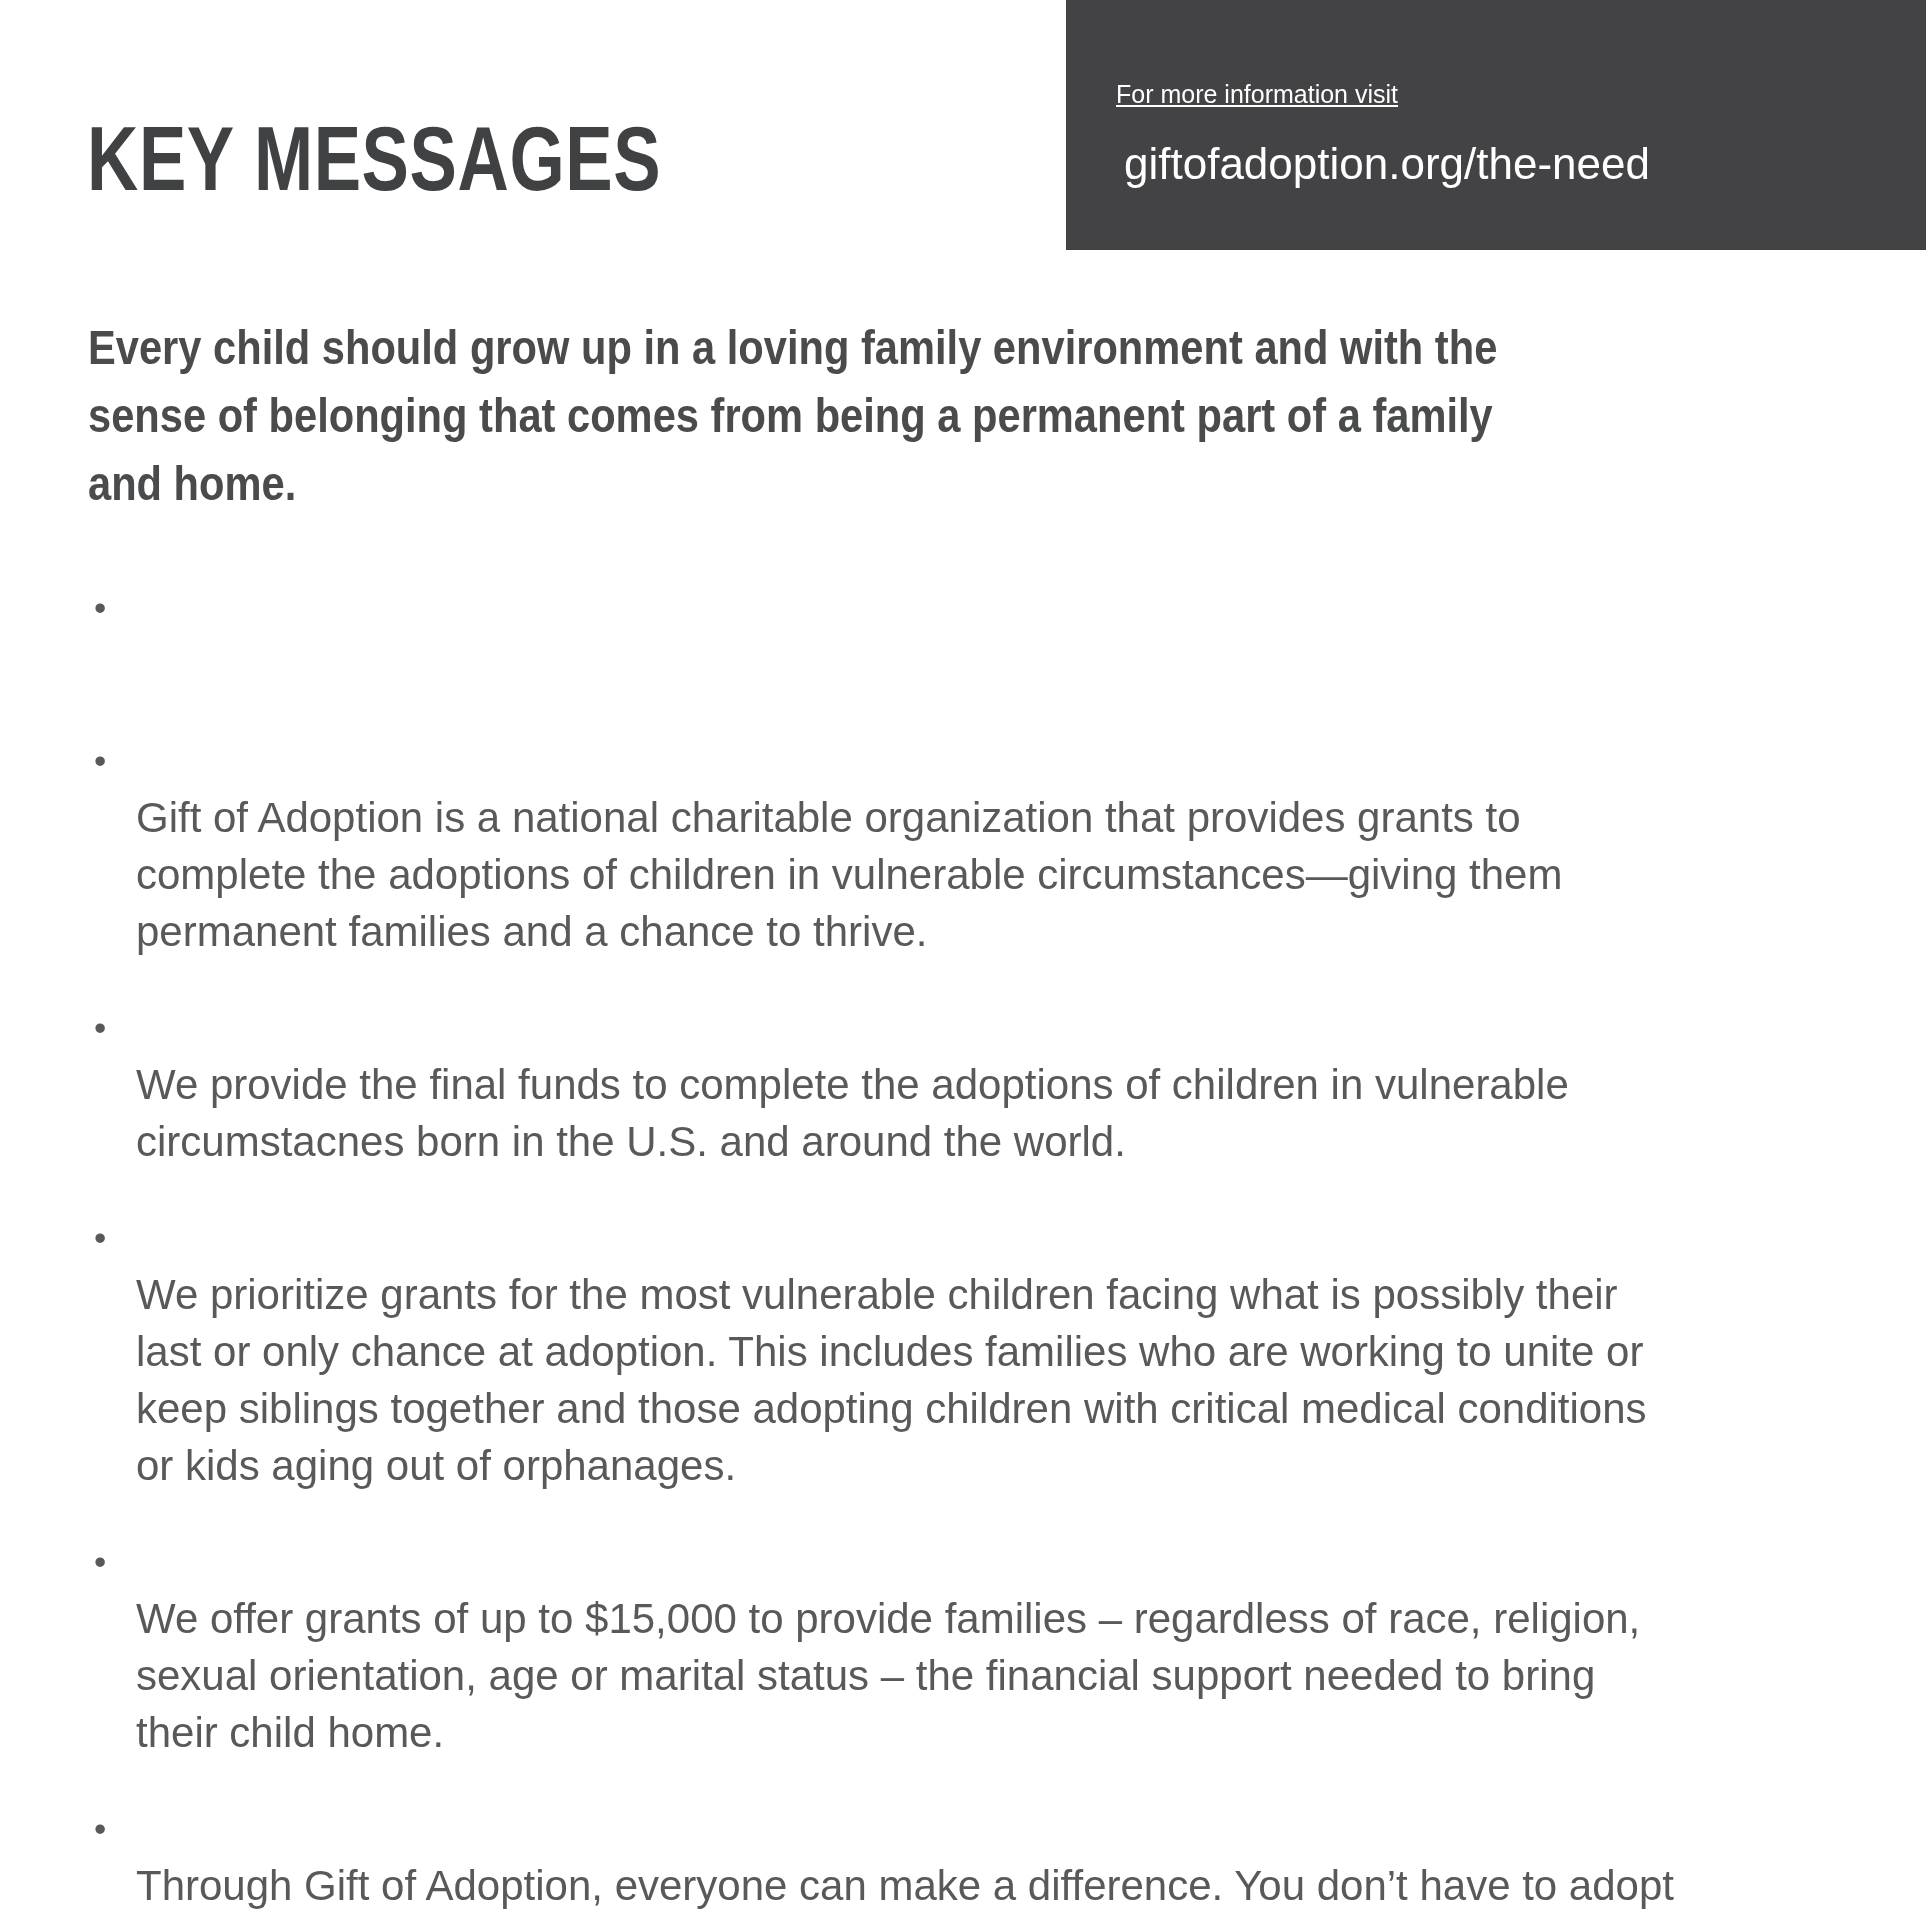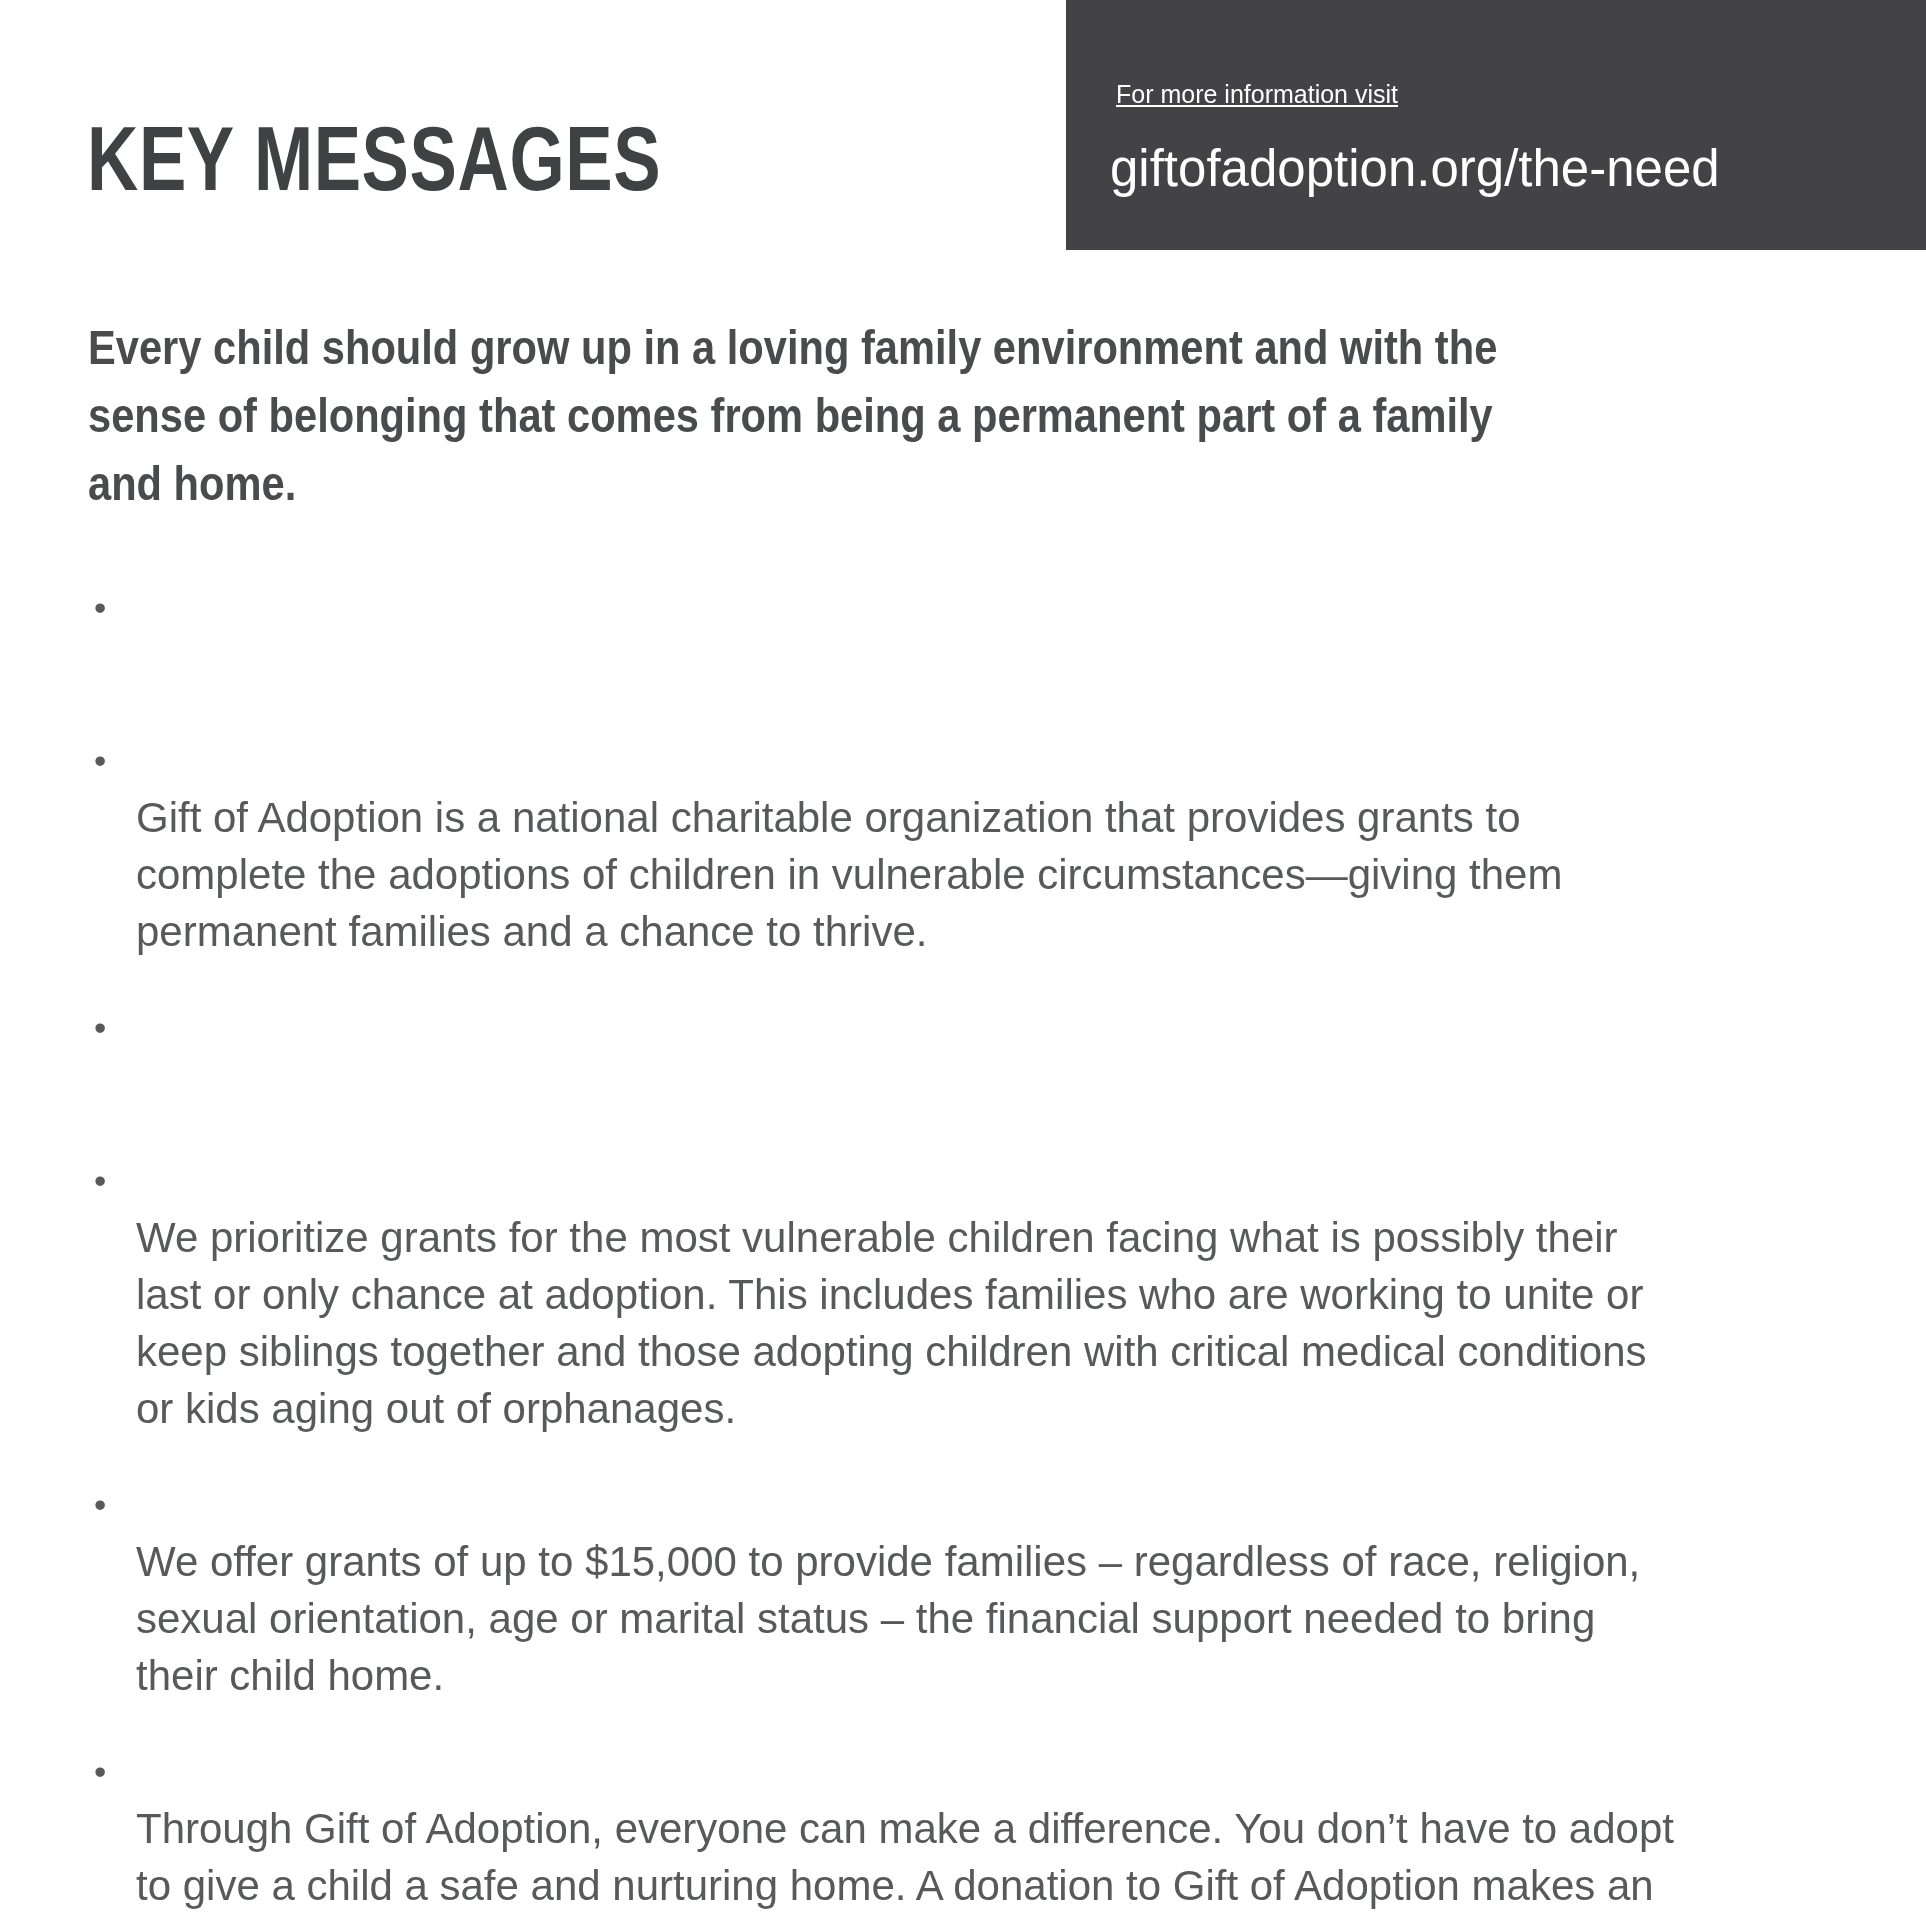--- a/index.html
+++ b/index.html
@@ -20,22 +20,22 @@
   }
   .info-box {
     position: absolute; left: 1066px; top: 0; width: 898px; height: 250px;
     background: #434244; color: #ffffff;
   }
   .info-label {
     position: absolute; left: 50px; top: 80px;
     font-size: 25px; white-space: nowrap; text-decoration: underline;
   }
   .info-url {
-    position: absolute; left: 44px; top: 139px;
-    font-size: 51px; white-space: nowrap;
+    position: absolute; left: 58px; top: 139px;
+    font-size: 44px; white-space: nowrap;
   }
 
   
   .intro {
     position: absolute; left: 88px; top: 313px;
     font-size: 49px; font-weight: bold; color: #4a4b4d;
     line-height: 68px; white-space: pre-line;
     transform: scaleX(0.85); transform-origin: left top;
   }
 
@@ -70,21 +70,22 @@
 <div class="bullet-list">
   <div class="bullet-item">
     <span class="bullet-marker">•</span>
   </div>
   <div class="bullet-item">
     <span class="bullet-marker">•</span><span>Gift of Adoption is a national charitable organization that provides grants to
 complete the adoptions of children in vulnerable circumstances—giving them
 permanent families and a chance to thrive.</span>
   </div>
   <div class="bullet-item">
-    <span class="bullet-marker">•</span>
+    <span class="bullet-marker">•</span><span>We provide the final funds to complete the adoptions of children in vulnerable
+circumstacnes born in the U.S. and around the world.</span>
   </div>
   <div class="bullet-item">
     <span class="bullet-marker">•</span><span>We prioritize grants for the most vulnerable children facing what is possibly their
 last or only chance at adoption. This includes families who are working to unite or
 keep siblings together and those adopting children with critical medical conditions
 or kids aging out of orphanages.</span>
   </div>
   <div class="bullet-item">
     <span class="bullet-marker">•</span><span>We offer grants of up to $15,000 to provide families – regardless of race, religion,
 sexual orientation, age or marital status – the financial support needed to bring

